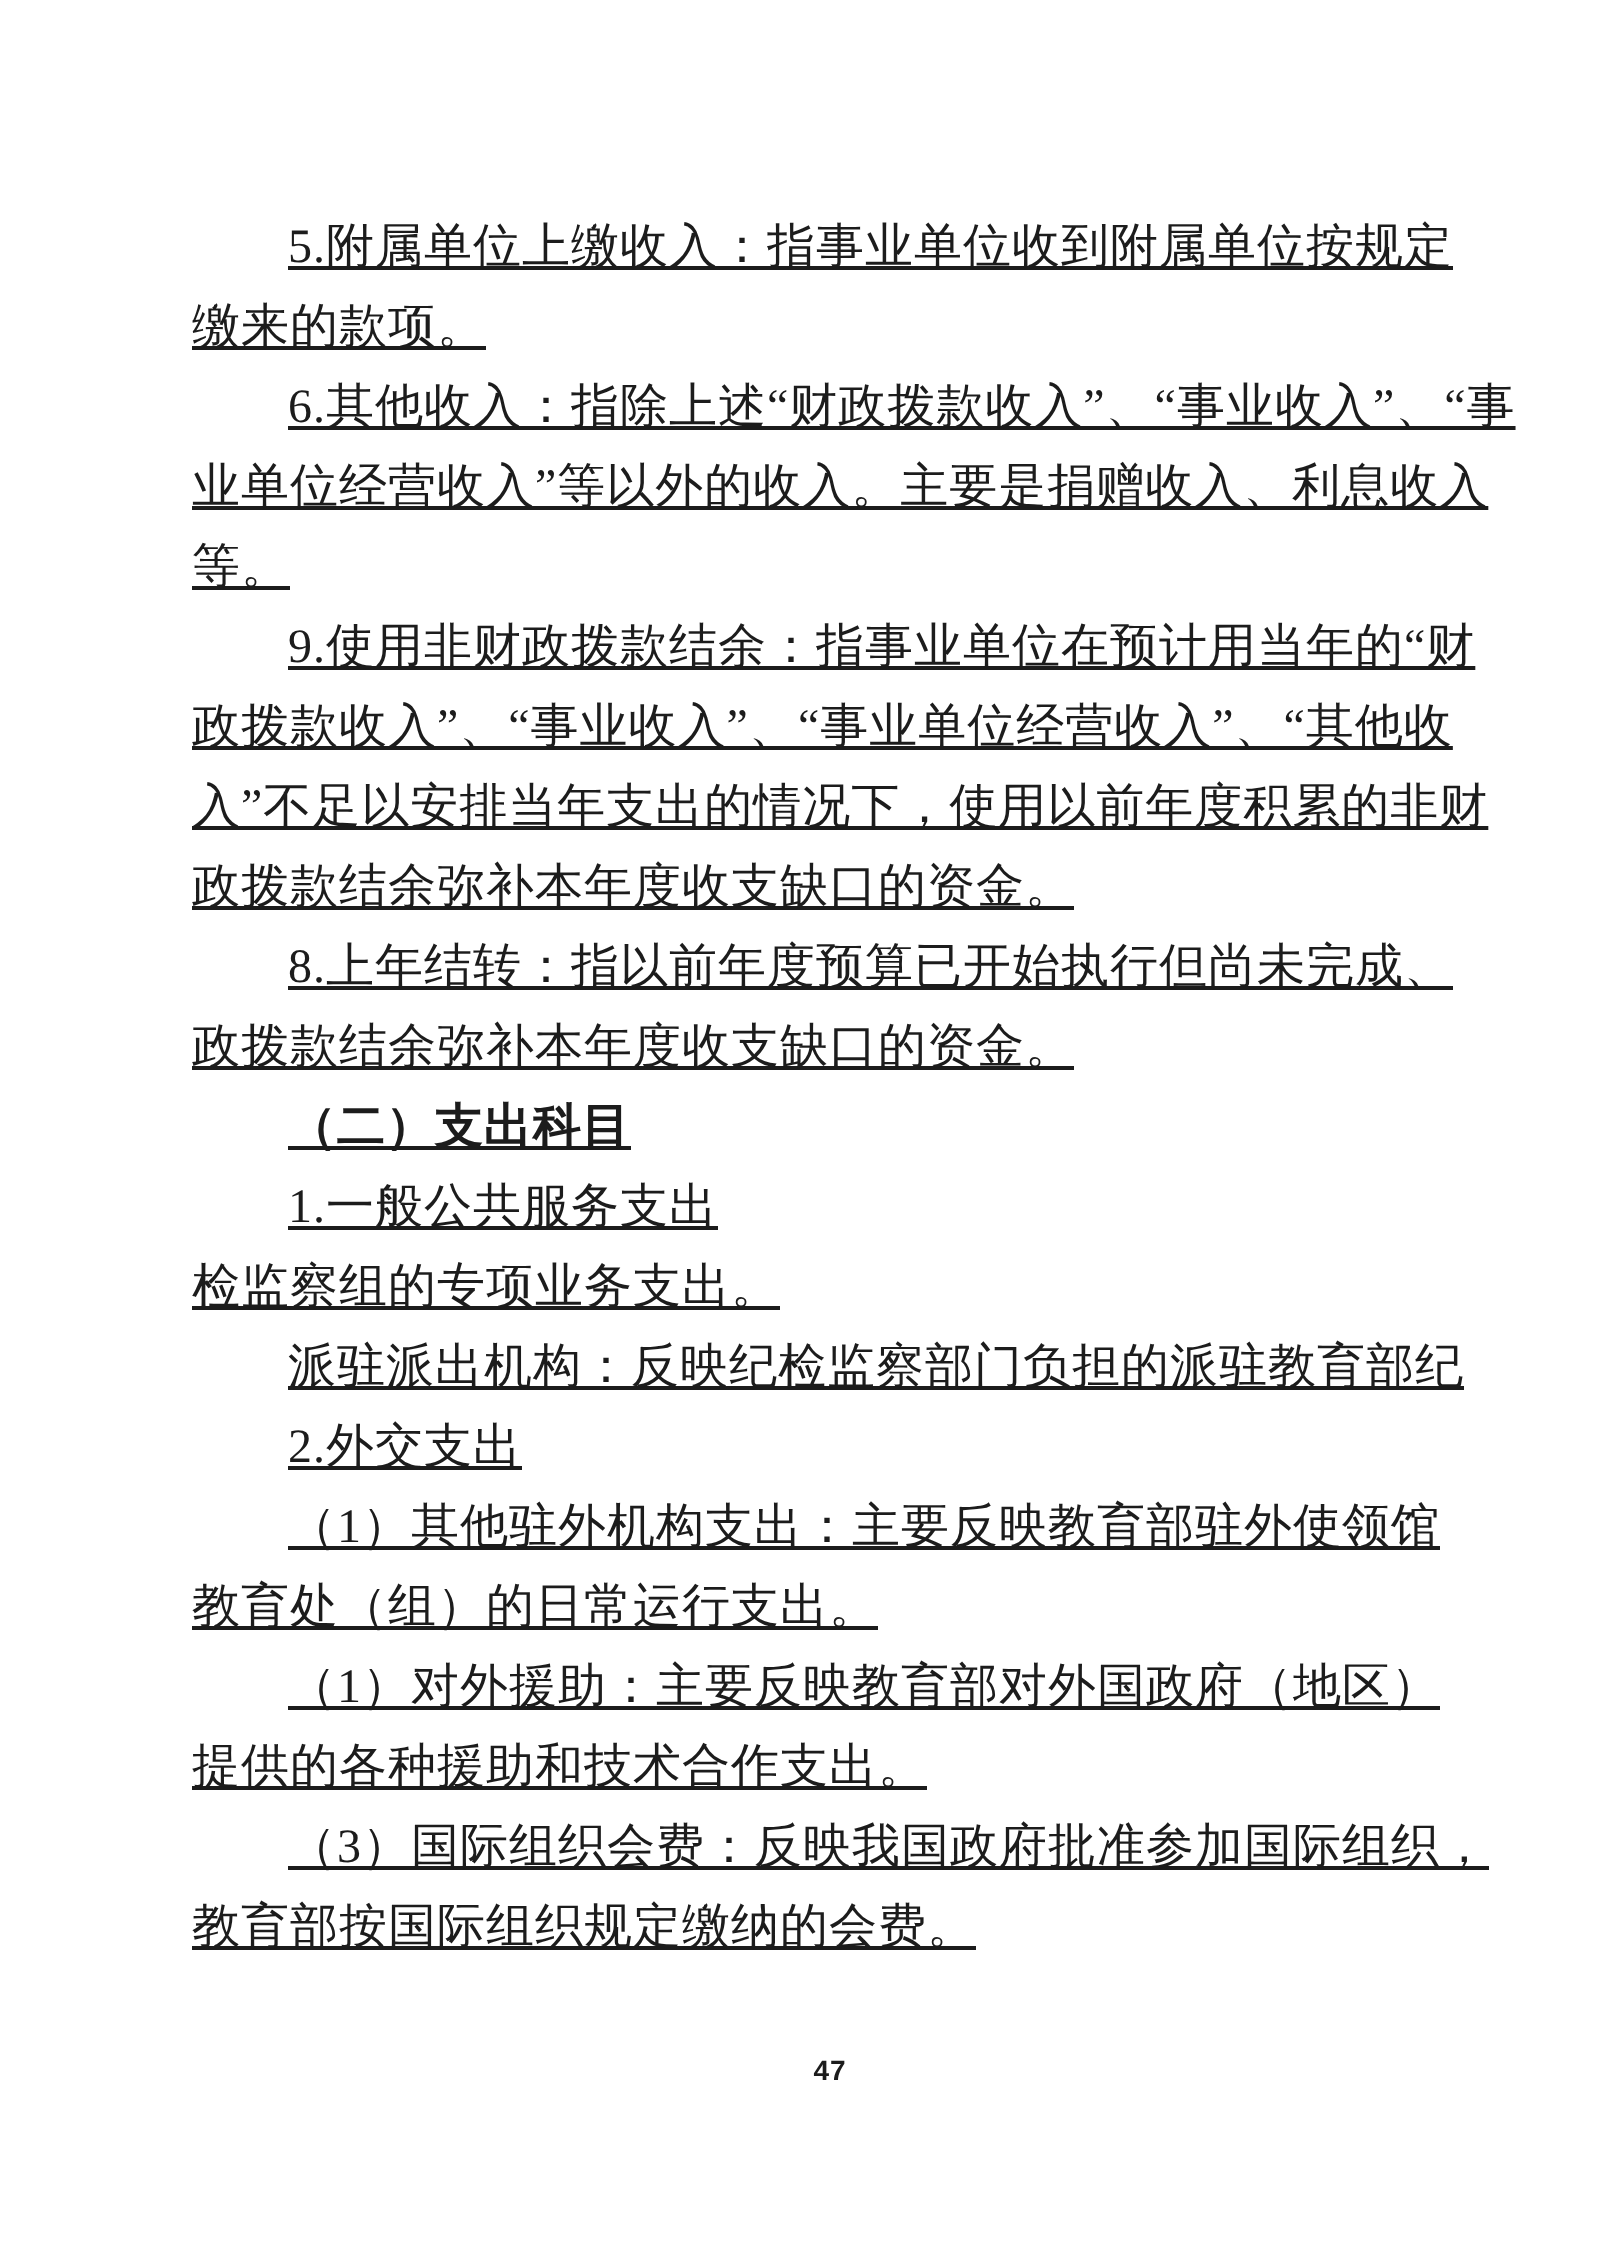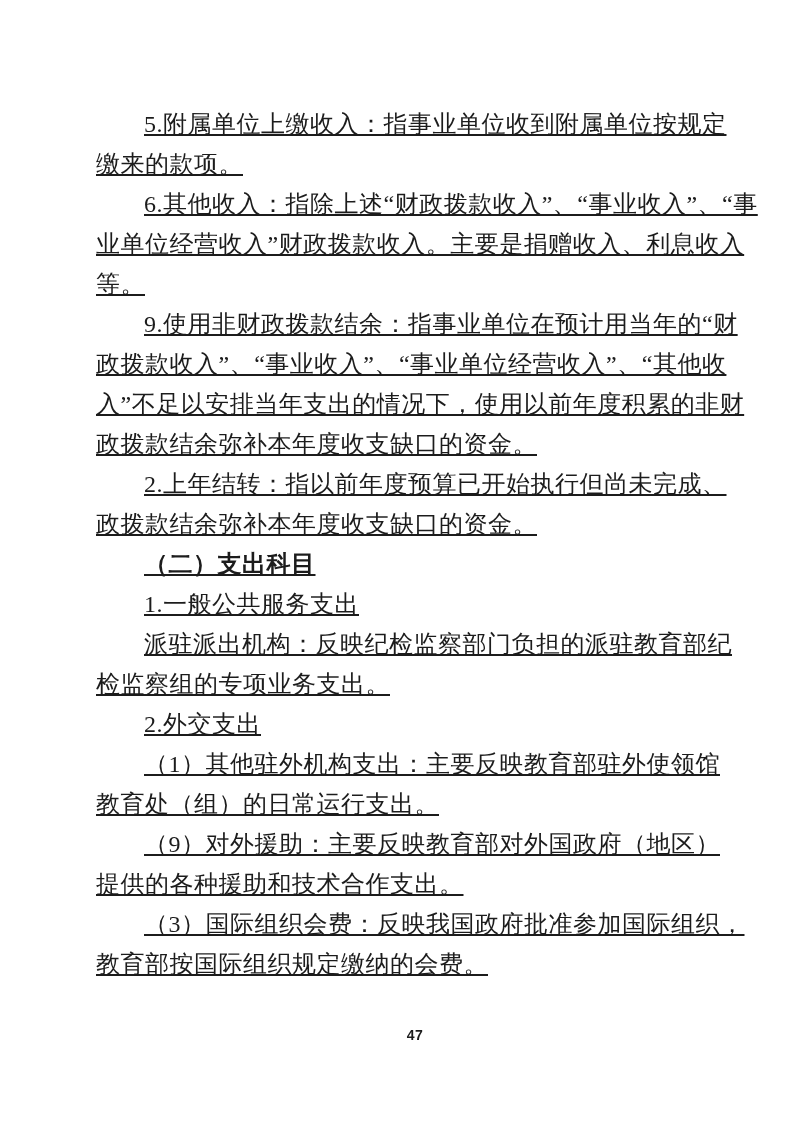--- a/index.html
+++ b/index.html
@@ -58,34 +58,34 @@
   }
 </style>
 </head>
 <body>
 
 <div class="doc-page">
   <div class="content">
     <div class="ln ind jst">5.附属单位上缴收入：指事业单位收到附属单位按规定</div>
     <div class="ln">缴来的款项。</div>
     <div class="ln ind jst">6.其他收入：指除上述“财政拨款收入”、“事业收入”、“事</div>
-    <div class="ln jst">业单位经营收入”财政拨款收入。主要是捐赠收入、利息收入</div>
+    <div class="ln jst">业单位经营收入”等以外的收入。主要是捐赠收入、利息收入</div>
     <div class="ln">等。</div>
     <div class="ln ind jst">9.使用非财政拨款结余：指事业单位在预计用当年的“财</div>
     <div class="ln jst">政拨款收入”、“事业收入”、“事业单位经营收入”、“其他收</div>
     <div class="ln jst">入”不足以安排当年支出的情况下，使用以前年度积累的非财</div>
     <div class="ln">政拨款结余弥补本年度收支缺口的资金。</div>
-    <div class="ln ind jst">2.上年结转：指以前年度预算已开始执行但尚未完成、</div>
+    <div class="ln ind jst">8.上年结转：指以前年度预算已开始执行但尚未完成、</div>
     <div class="ln">政拨款结余弥补本年度收支缺口的资金。</div>
     <div class="ln ind bold">（二）支出科目</div>
     <div class="ln ind">1.一般公共服务支出</div>
+    <div class="ln">检监察组的专项业务支出。</div>
     <div class="ln ind jst">派驻派出机构：反映纪检监察部门负担的派驻教育部纪</div>
-    <div class="ln">检监察组的专项业务支出。</div>
     <div class="ln ind">2.外交支出</div>
     <div class="ln ind jst">（1）其他驻外机构支出：主要反映教育部驻外使领馆</div>
     <div class="ln">教育处（组）的日常运行支出。</div>
-    <div class="ln ind jst">（9）对外援助：主要反映教育部对外国政府（地区）</div>
+    <div class="ln ind jst">（1）对外援助：主要反映教育部对外国政府（地区）</div>
     <div class="ln">提供的各种援助和技术合作支出。</div>
     <div class="ln ind jst">（3）国际组织会费：反映我国政府批准参加国际组织，</div>
     <div class="ln">教育部按国际组织规定缴纳的会费。</div>
   </div>
   <div class="page-number">47</div>
 </div>
 
 </body></html>

